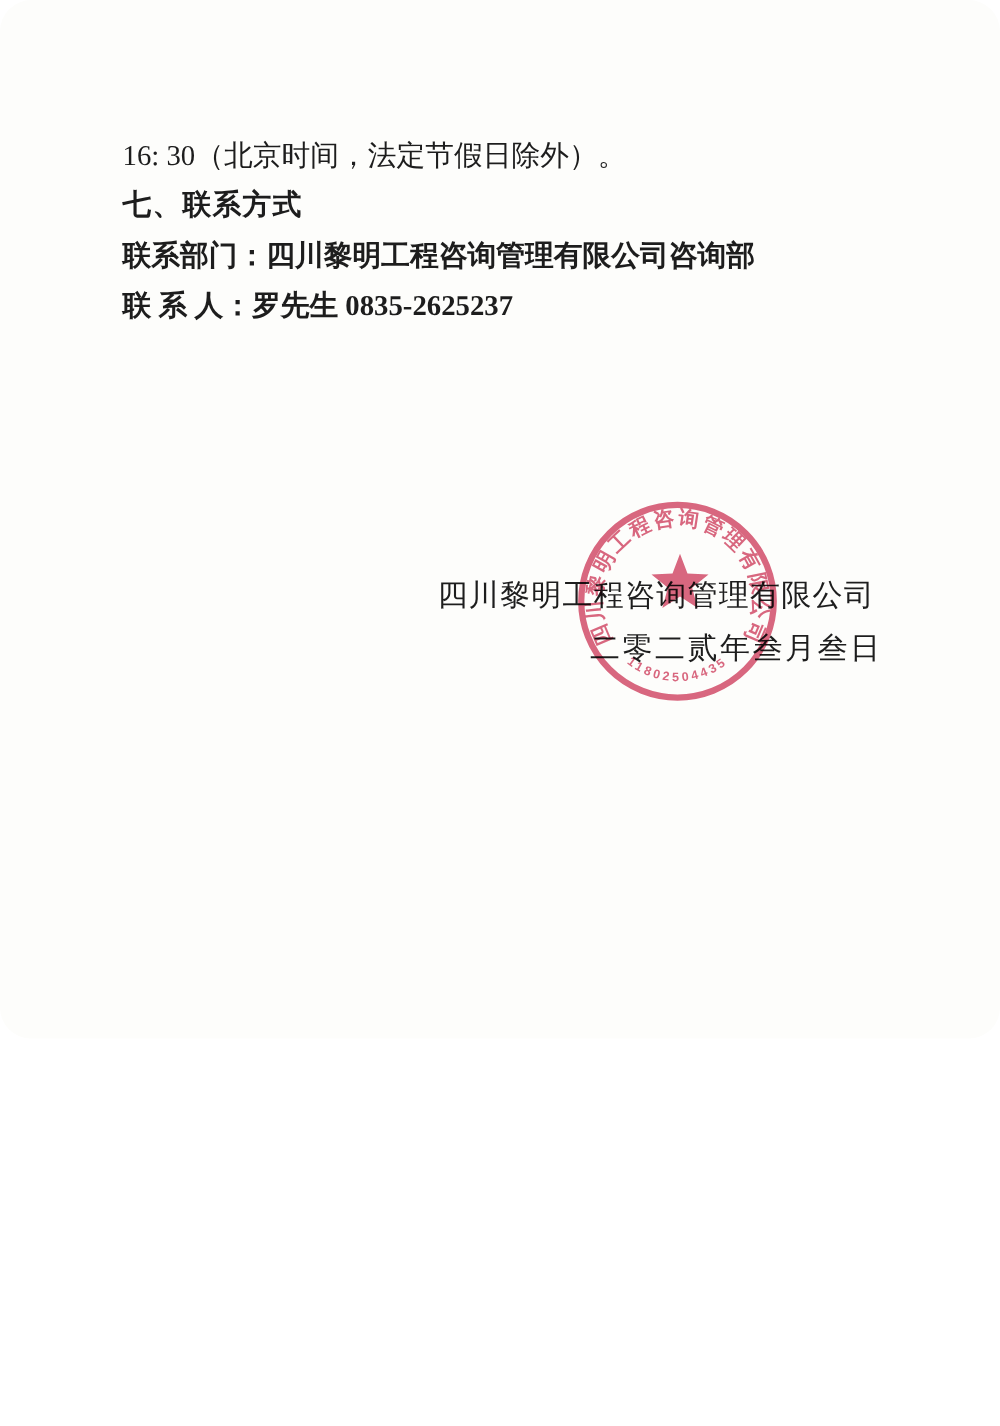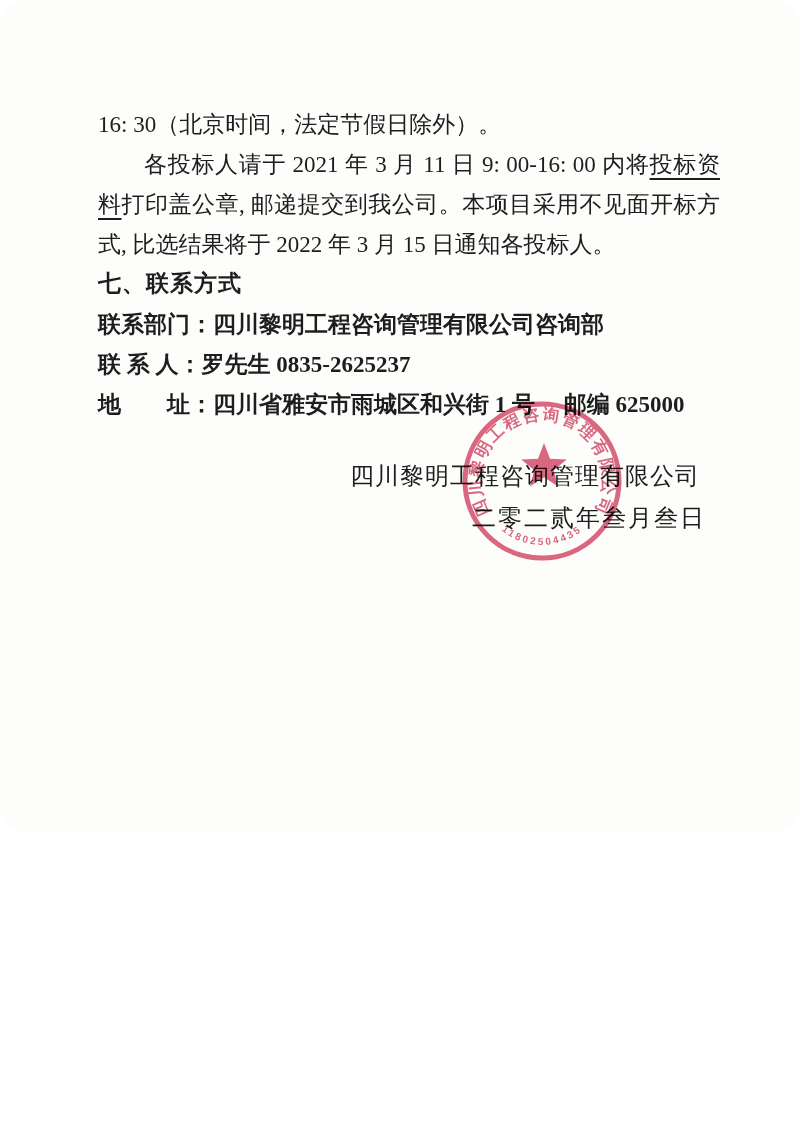--- a/index.html
+++ b/index.html
@@ -94,25 +94,23 @@
 </style>
 </head>
 <body>
 
 <div class="page">
 
   <div class="body-text">
     <p>
       <span>16: 30（北京时间，法定节假日除外）。</span>
     </p>
-    <p class="para-indent"><span>各投标人请于 2021 年 3 月 11 日 9: 00-16: 00 内将</span><span class="underlined">投标资料</span><span>打印盖公章, 邮递提交到我公司。本项目采用不见面开标方式, 比选结果将于 2022 年 3 月 15 日通知各投标人。</span></p>
     <p class="section-heading">七、联系方式</p>
     <p class="contact-row"><span>联系部门：</span><span>四川黎明工程咨询管理有限公司咨询部</span></p>
     <p class="contact-row"><span>联 系 人：</span><span>罗先生 0835-2625237</span></p>
-    <p class="contact-row"><span>地　　址：</span><span>四川省雅安市雨城区和兴街 1 号　 邮编 625000</span></p>
   </div>
 
   <div class="signature-company">四川黎明工程咨询管理有限公司</div>
   <div class="signature-date">二零二贰年叁月叁日</div>
 
   <svg class="seal" viewBox="0 0 168 168">
     <circle cx="84" cy="84" r="77" fill="none" stroke-width="5" stroke="#d5536f"></circle>
     <polygon points="86,46 92,61.7 108.8,62.6 95.7,73.2 100.1,89.4 86,80.2 71.9,89.4 76.3,73.2 63.2,62.6 80,61.7" fill="#d5536f"></polygon>
     <path id="seal-top-arc" d="M 31.2 114.5 A 61 61 0 1 1 136.8 114.5" fill="none"></path>
     <path id="seal-bottom-arc" d="M 42.9 133 A 64 64 0 0 0 125.1 133" fill="none"></path>

